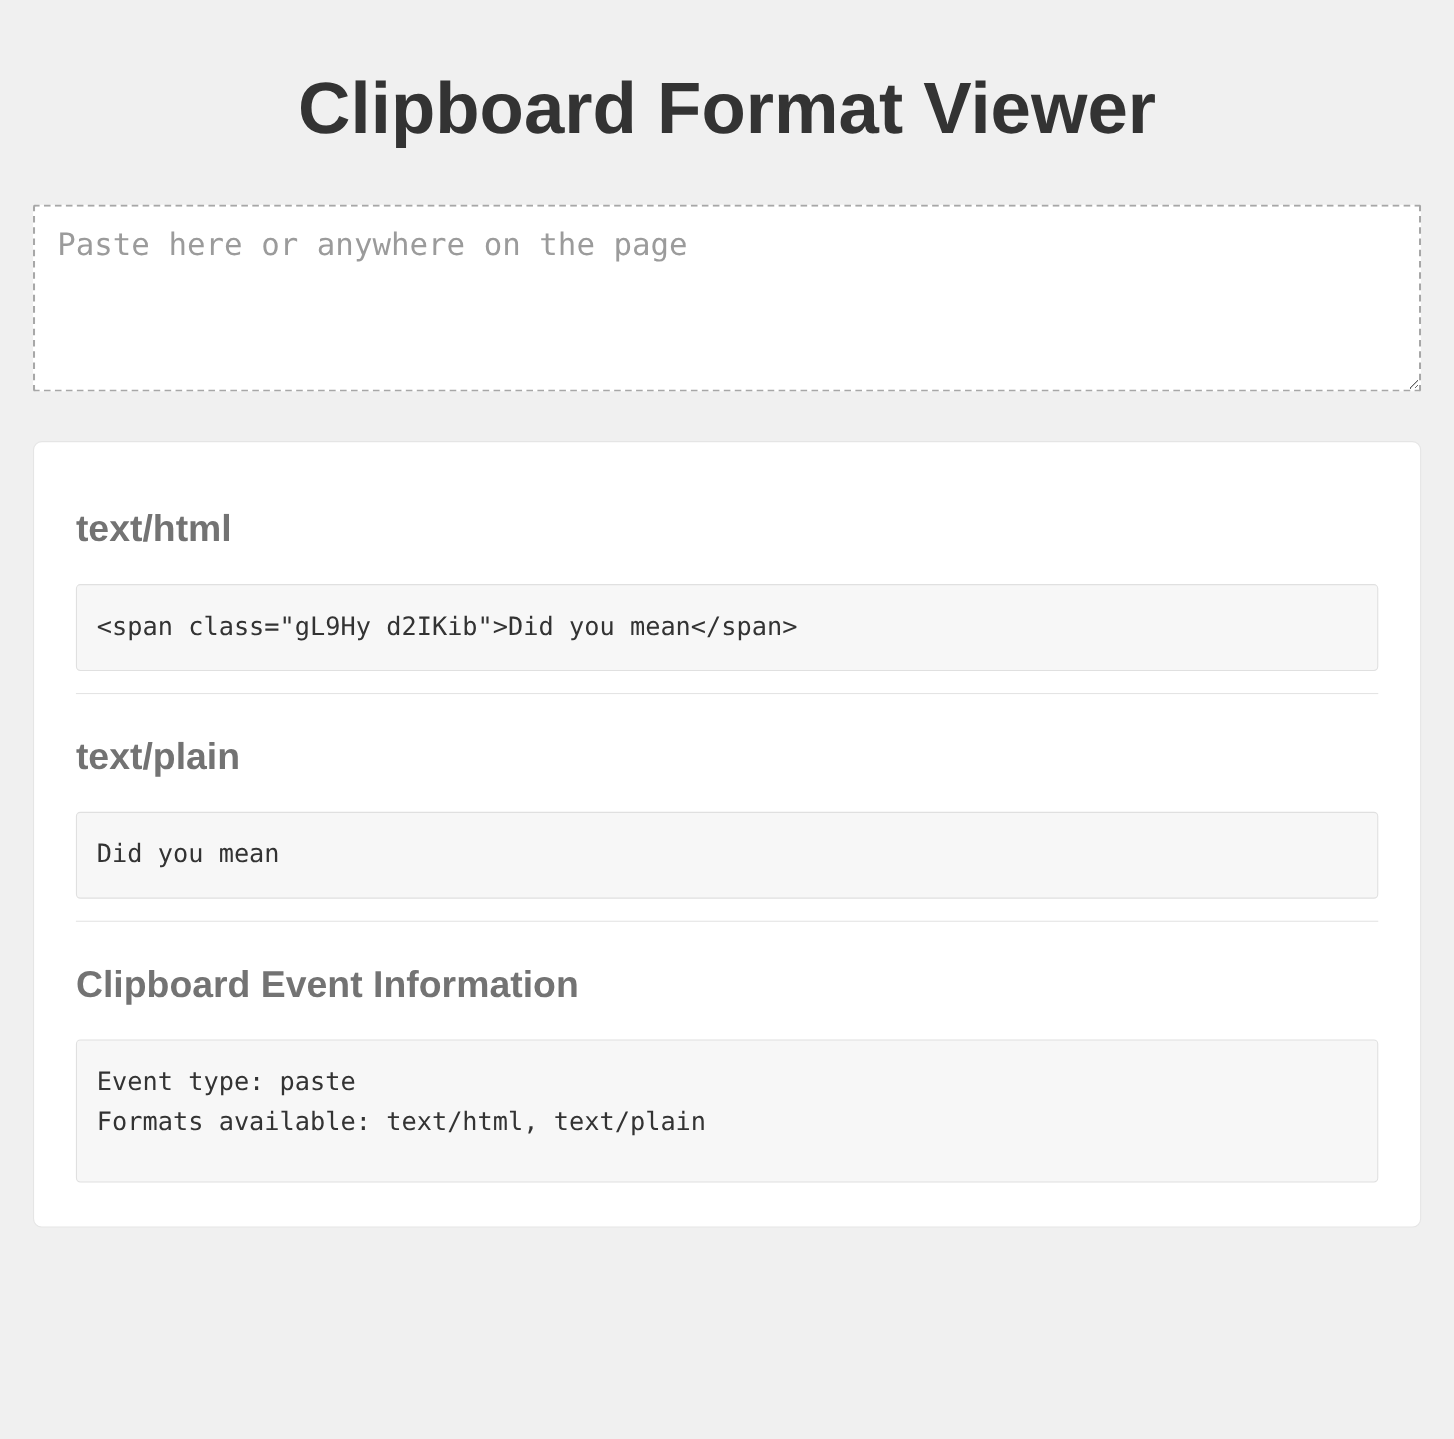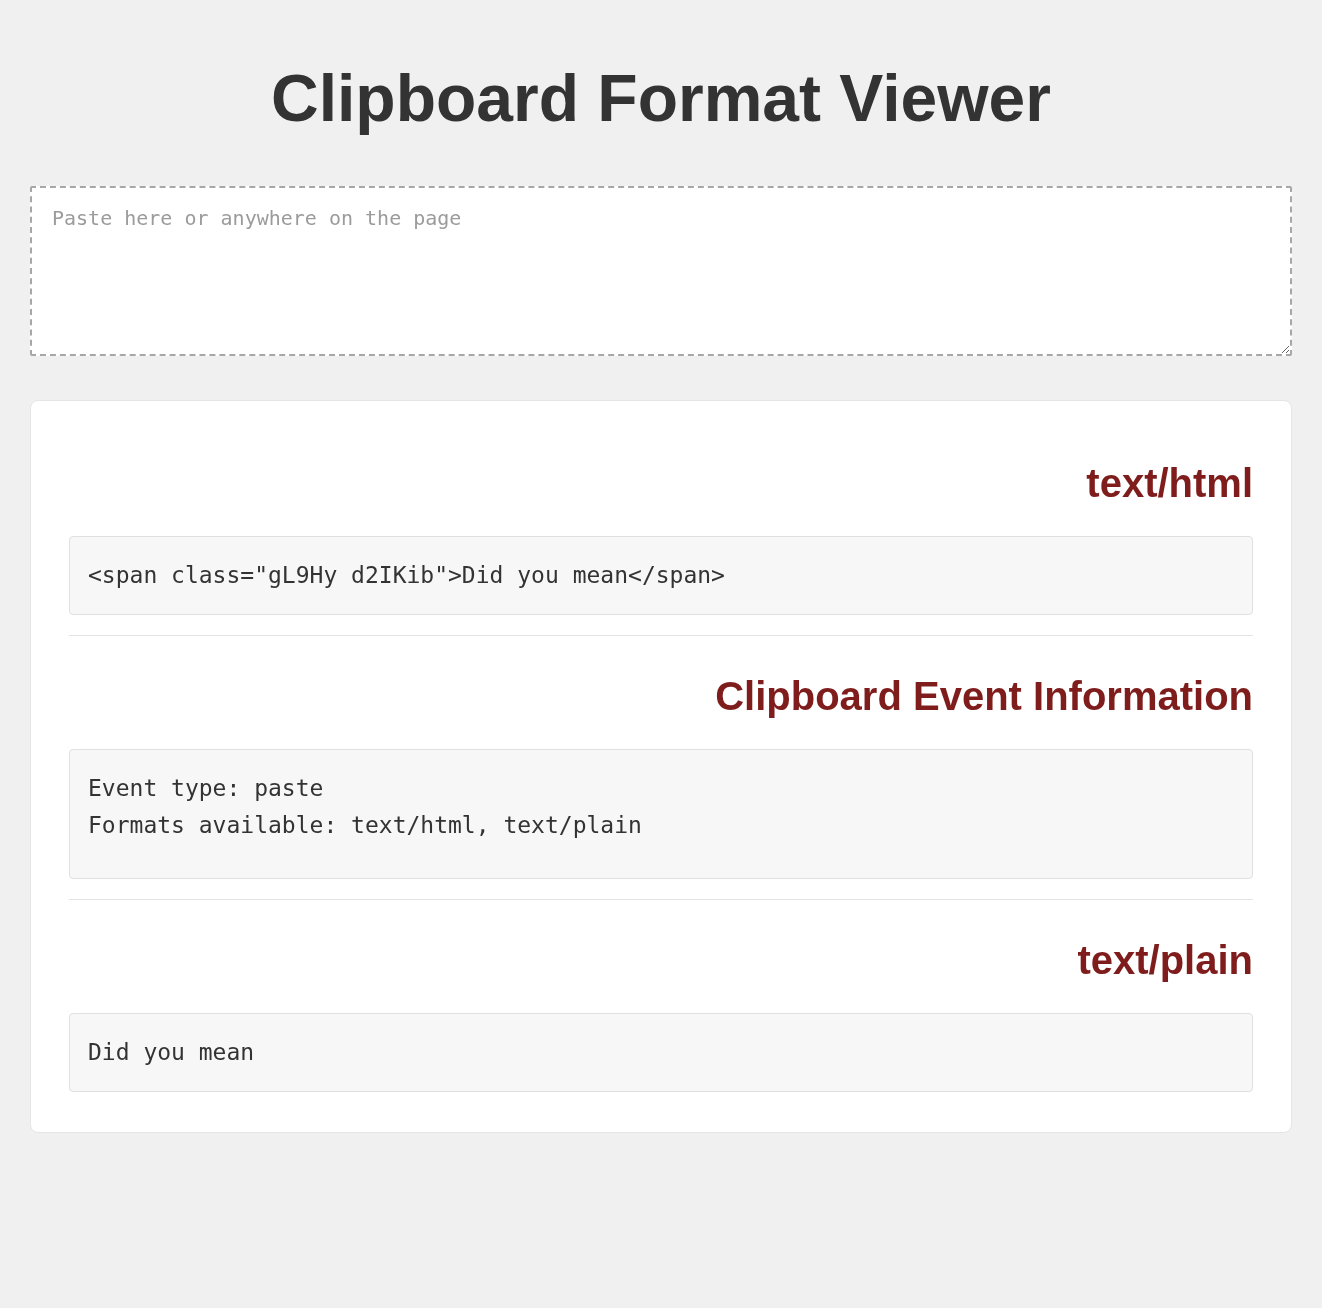--- a/index.html
+++ b/index.html
@@ -23,21 +23,21 @@
       margin-top: 30px;
       margin-bottom: 50px;
     }
     .paste-area {
       width: 100%;
       min-height: 170px;
       border: 2px dashed #a7a7a7;
       background: #fff;
       padding: 18px 20px;
       font-family: ui-monospace, SFMono-Regular, Menlo, Monaco, Consolas, monospace;
-      font-size: 20px;
+      font-size: 28px;
       color: #1d4ed8;
       resize: vertical;
       outline: none;
       margin-bottom: 40px;
       border-radius: 2px;
     }
     .paste-area::placeholder {
       color: #9b9b9b;
     }
     .card {
@@ -49,26 +49,25 @@
     .section {
       border-bottom: 1px solid #e4e4e4;
       padding-bottom: 20px;
       margin-bottom: 20px;
     }
     .section:last-child {
       border-bottom: none;
       margin-bottom: 0;
     }
     .section-heading {
-      color: #7f1d1d;
-      font-size: 40px;
+      color: #737373;
+      font-size: 34px;
       font-weight: 700;
       margin-top: 38px;
       margin-bottom: 30px;
-      text-align: right;
     }
     .section:first-child .section-heading {
       margin-top: 22px;
     }
     .code-block {
       background: #f7f7f7;
       border: 1px solid #e0e0e0;
       border-radius: 4px;
       padding: 20px 18px;
       font-family: ui-monospace, SFMono-Regular, Menlo, Monaco, Consolas, monospace;
@@ -92,26 +91,26 @@
 <textarea class="paste-area" placeholder="Paste here or anywhere on the page" style=""></textarea>
 
 <div class="card">
 
   <div class="section">
     <h2 class="section-heading">text/html</h2>
     <div class="code-block">&lt;span class="gL9Hy d2IKib"&gt;Did you mean&lt;/span&gt;</div>
   </div>
 
   <div class="section">
+    <h2 class="section-heading">text/plain</h2>
+    <div class="code-block">Did you mean</div>
+  </div>
+
+  <div class="section">
     <h2 class="section-heading">Clipboard Event Information</h2>
     <div class="code-block tall">Event type: paste
 Formats available: text/html, text/plain</div>
-  </div>
-
-  <div class="section">
-    <h2 class="section-heading">text/plain</h2>
-    <div class="code-block">Did you mean</div>
   </div>
 
 </div>
 
 
 
 
 </body></html>

